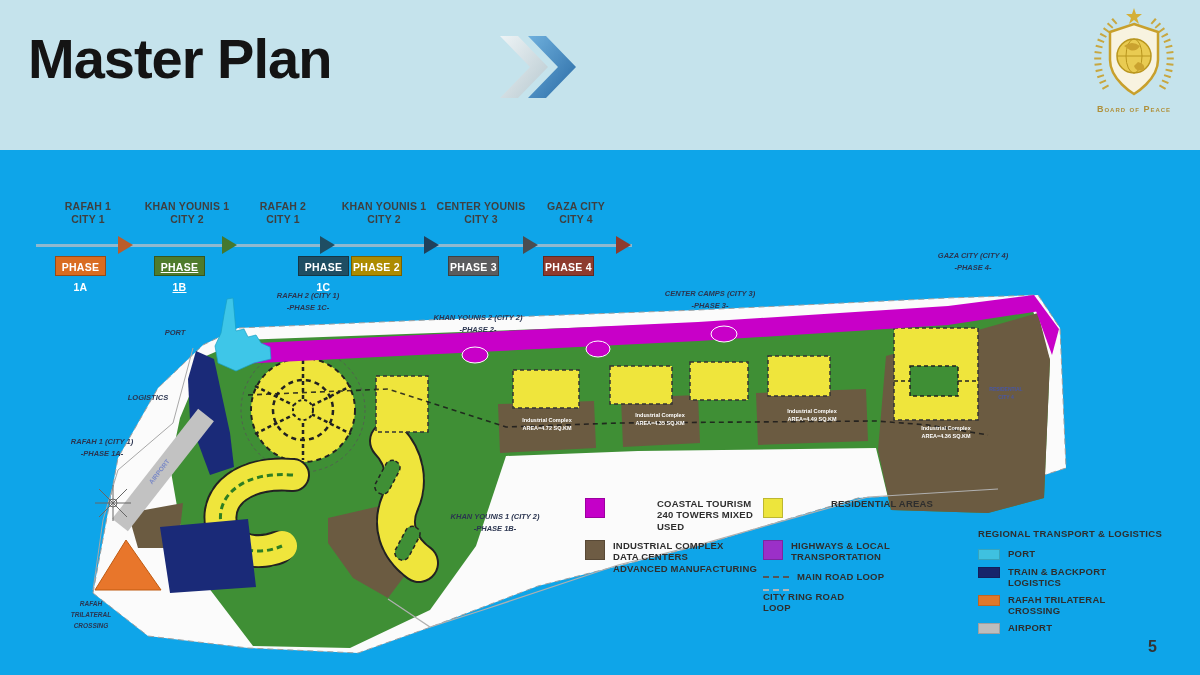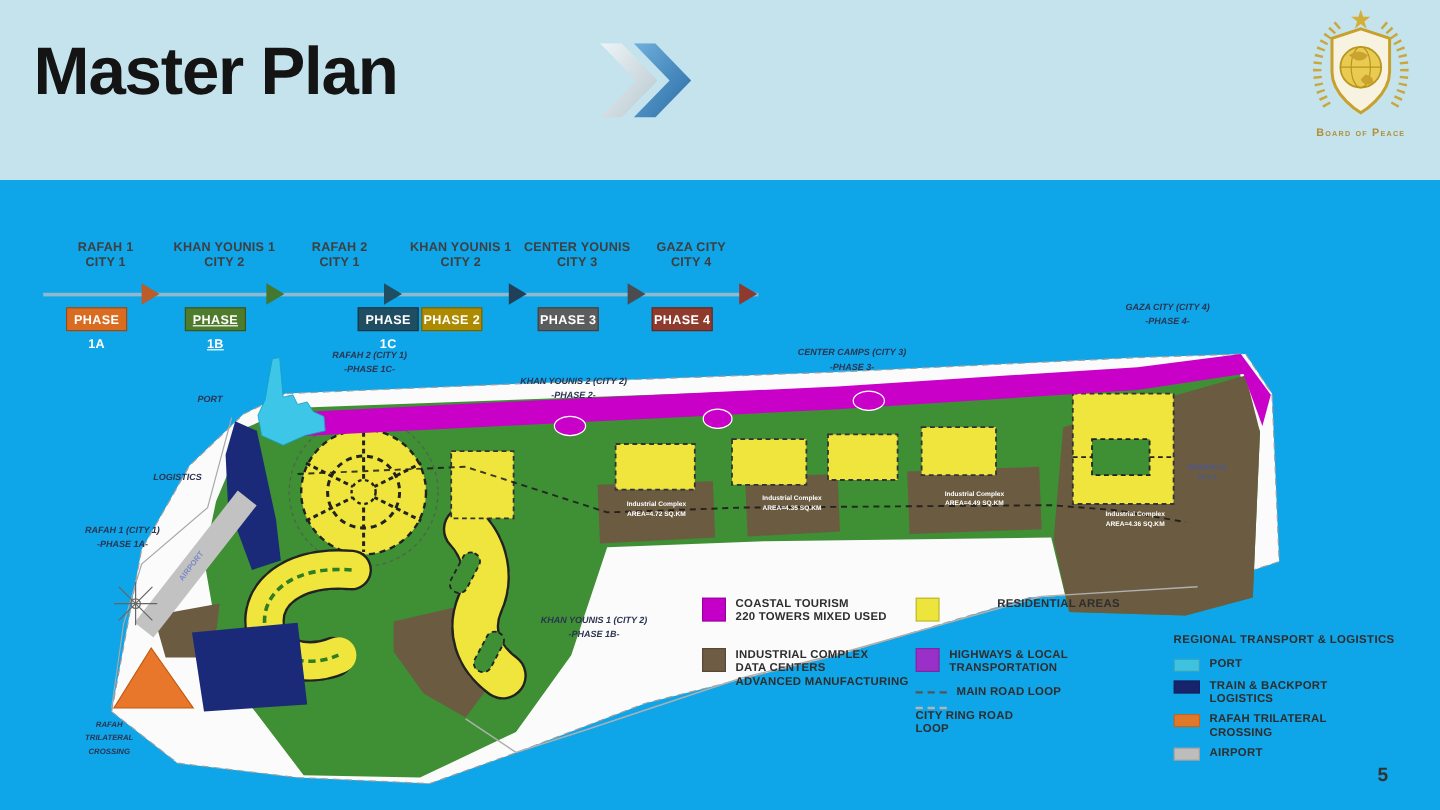--- a/index.html
+++ b/index.html
@@ -225,25 +225,25 @@
       <text class="ilab" x="754" y="178">AREA=4.49 SQ.KM</text>
       <text class="ilab" x="888" y="187">Industrial Complex</text>
       <text class="ilab" x="888" y="195">AREA=4.36 SQ.KM</text>
 
       <text class="flab" x="948" y="148">RESIDENTIAL</text>
       <text class="flab" x="948" y="156">CITY 4</text>
     </svg>
   </div>
 
   <div class="legend" id="legend-col1" style="left:585px;top:498px;width:185px;height:140px;">
-      <div class="lg-item" style="top: 0px; left: 0px;">
+      <div class="lg-item" style="top: 0px; left: 0px; gap: 44px;">
         <div class="lg-swatch" style="background: rgb(196, 0, 200);"></div>
         <div class="lg-text">
           <div>COASTAL TOURISM</div>
-          <div>220 TOWERS MIXED USED</div>
+          <div>240 TOWERS MIXED USED</div>
         </div>
       </div>
       <div class="lg-item" style="top: 42px; left: 0px;">
         <div class="lg-swatch" style="background: rgb(110, 92, 68);"></div>
         <div class="lg-text">
           <div>INDUSTRIAL COMPLEX</div>
           <div>DATA CENTERS</div>
           <div>ADVANCED MANUFACTURING</div>
         </div>
       </div>

